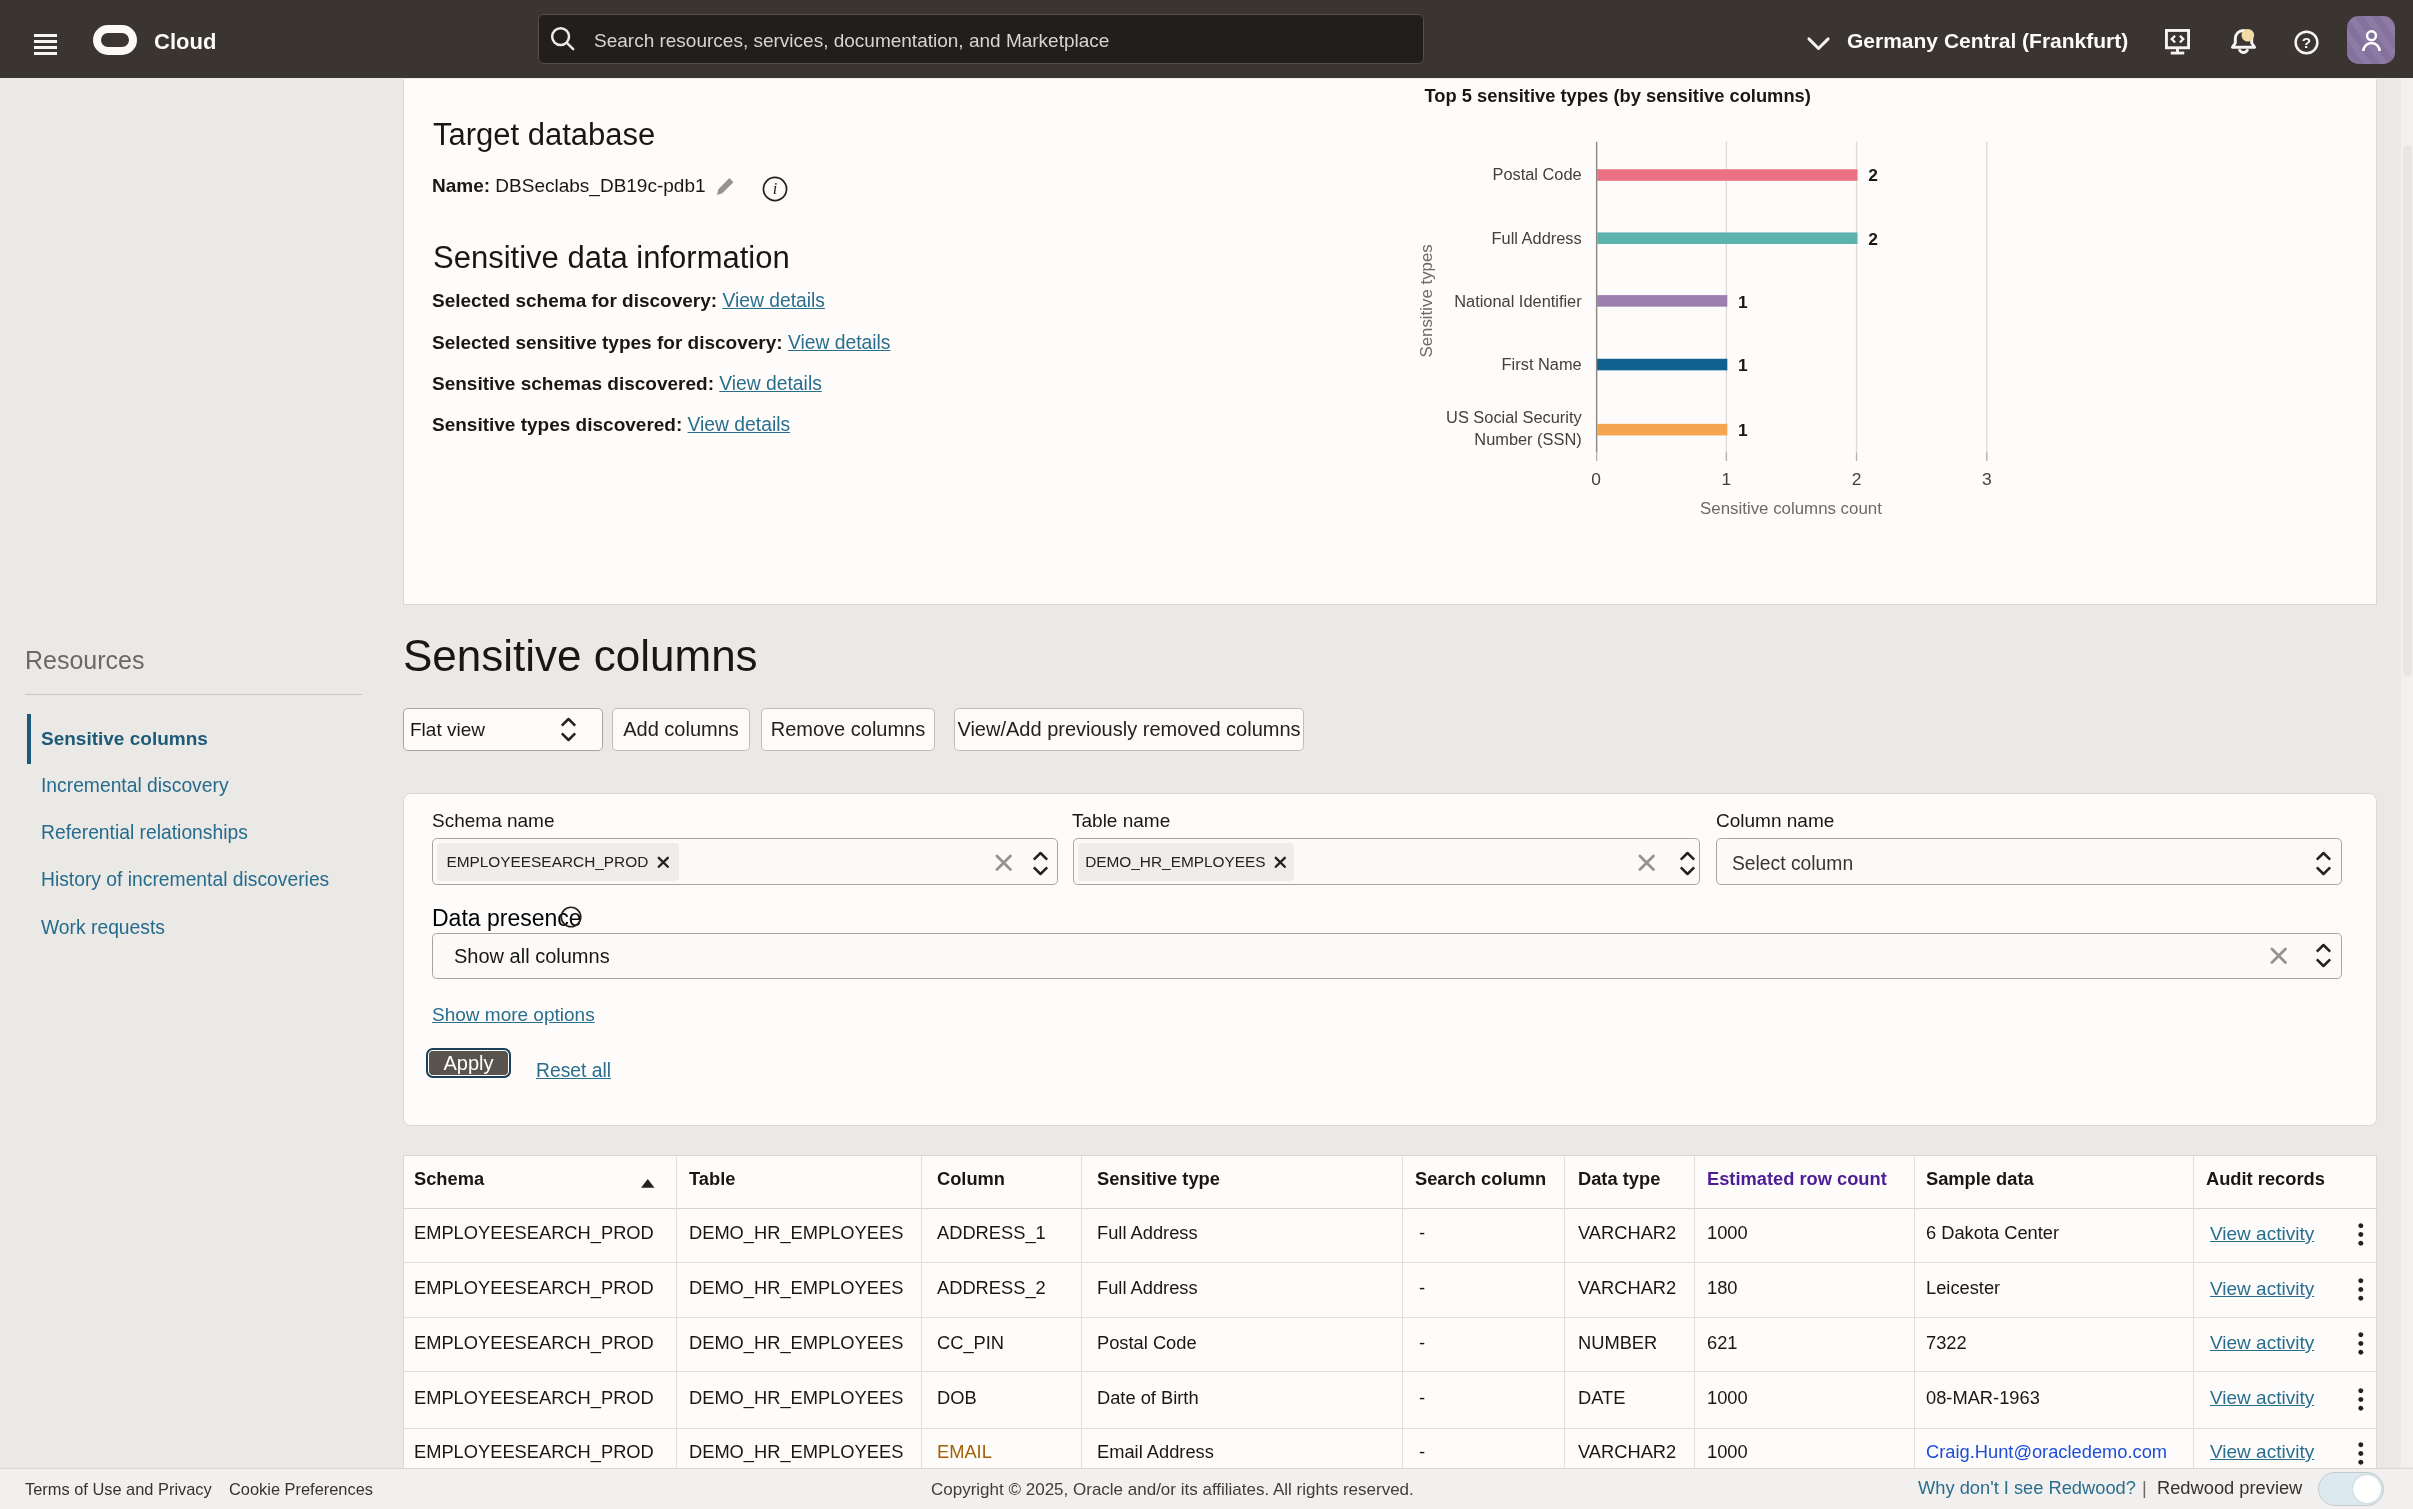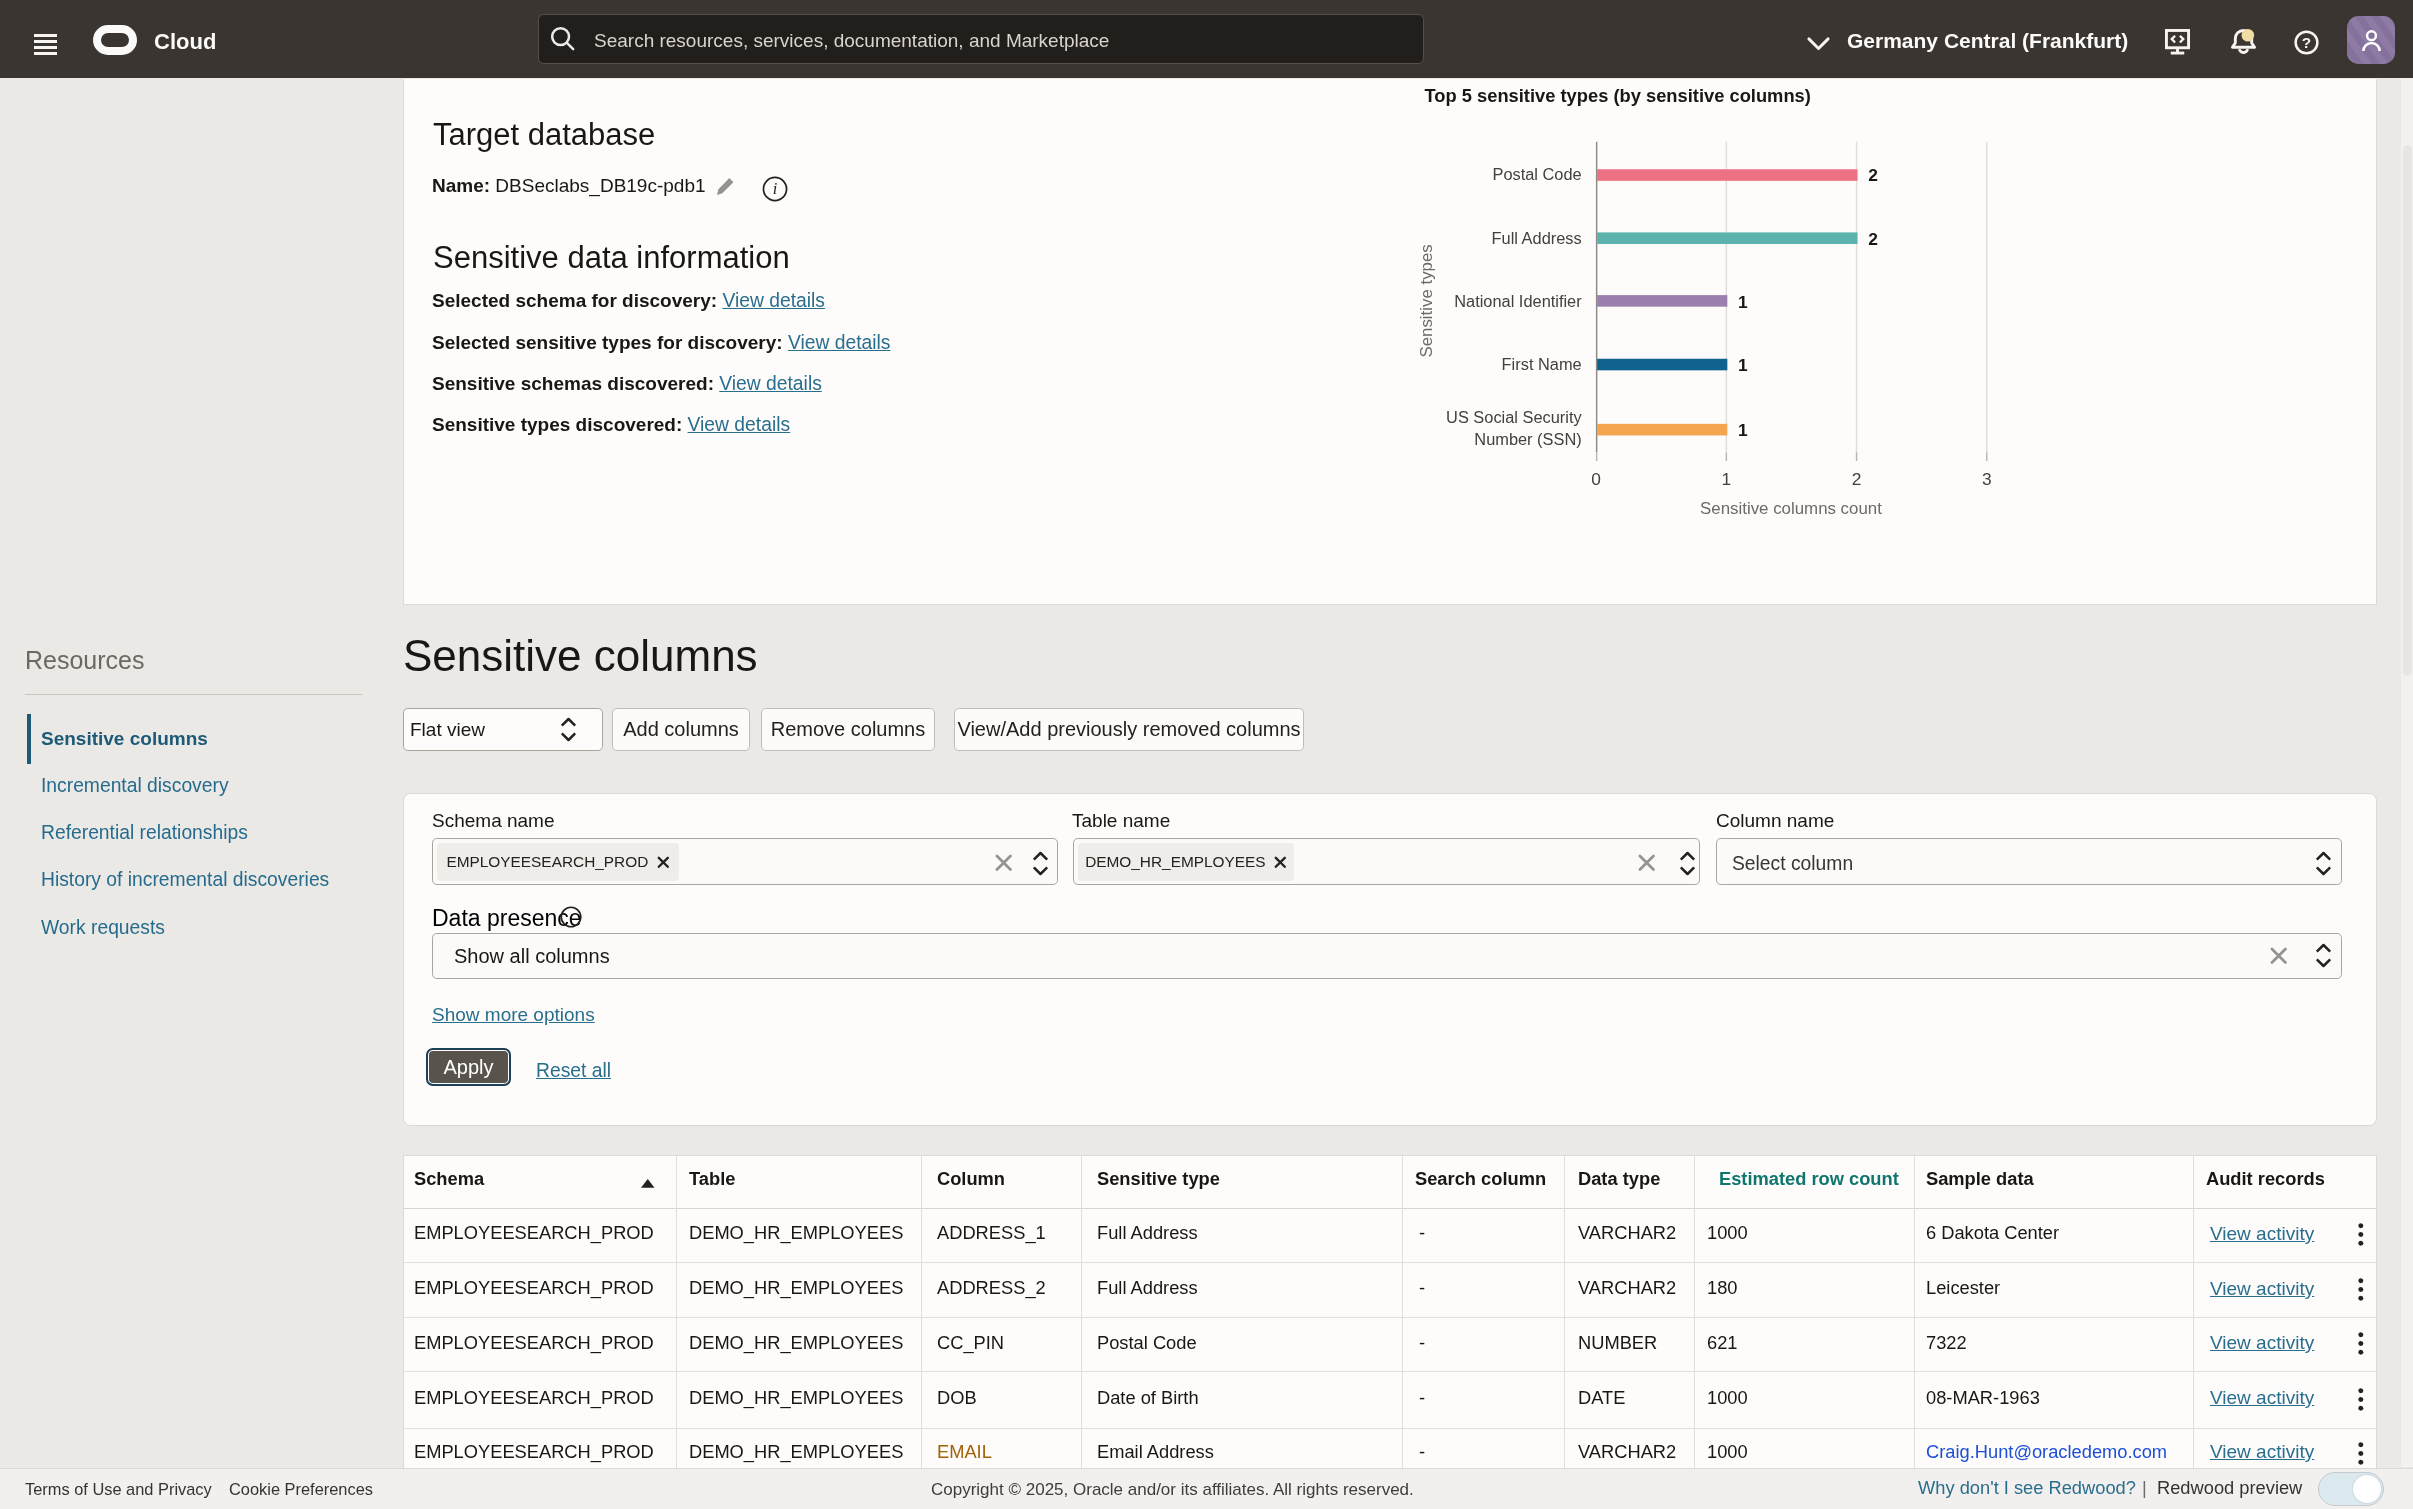--- a/index.html
+++ b/index.html
@@ -162,21 +162,21 @@
 <div class="inp" style="left:432px;top:933px;width:1910px;height:46px;"></div>
 <div class="abs" style="left:454px;top:946px;font-size:20px;color:#191714;">Show all columns</div>
 <svg class="abs" style="left:2270px;top:947px;" width="17.4" height="17.4" viewBox="0 0 18 18">
       <path d="M2 2 L16 16 M16 2 L2 16" stroke="#96928d" stroke-width="2.8" stroke-linecap="round"></path>
     </svg>
 <svg class="abs" style="left:2313px;top:941px;" width="21" height="29" viewBox="0 0 22 30">
       <polyline points="4,11 11,4 18,11" fill="none" stroke="#24211e" stroke-width="2.6" stroke-linejoin="round"></polyline>
       <polyline points="4,19 11,26 18,19" fill="none" stroke="#24211e" stroke-width="2.6" stroke-linejoin="round"></polyline>
     </svg>
 <div class="abs" style="left:432px;top:1005px;font-size:19px;color:#191714;"><a class="lk" href="#">Show more options</a></div>
-<div class="abs" style="left:428px;top:1050px;width:81px;height:34px;background:#59534d;border:1.9px solid #fff;outline:2.4px solid #1b4057;border-radius:4.8px;box-sizing:border-box;display:flex;align-items:center;justify-content:center;font-size:20px;color:#fff;">Apply</div>
+<div class="abs" style="left:428px;top:1050px;width:81px;height:26px;background:#59534d;border:1.9px solid #fff;outline:2.4px solid #1b4057;border-radius:4.8px;box-sizing:border-box;display:flex;align-items:center;justify-content:center;font-size:20px;color:#fff;">Apply</div>
 <div class="abs" style="left:536px;top:1061px;font-size:19.3px;color:#191714;"><a class="lk" href="#">Reset all</a></div>
 <div class="card" style="left:403px;top:1155px;width:1974px;height:354px;border-bottom:none;"></div>
 <div class="abs" style="left:403px;top:1208px;width:1974px;height:1px;background:#d8d4cf;"></div>
 <div class="abs" style="left:403px;top:1262px;width:1974px;height:1px;background:#e2deda;"></div>
 <div class="abs" style="left:403px;top:1317px;width:1974px;height:1px;background:#e2deda;"></div>
 <div class="abs" style="left:403px;top:1371px;width:1974px;height:1px;background:#e2deda;"></div>
 <div class="abs" style="left:403px;top:1428px;width:1974px;height:1px;background:#e2deda;"></div>
 <div class="abs" style="left:676px;top:1155px;width:1px;height:313px;background:#e2deda;"></div>
 <div class="abs" style="left:921px;top:1155px;width:1px;height:313px;background:#e2deda;"></div>
 <div class="abs" style="left:1081px;top:1155px;width:1px;height:313px;background:#e2deda;"></div>
@@ -184,21 +184,21 @@
 <div class="abs" style="left:1564px;top:1155px;width:1px;height:313px;background:#e2deda;"></div>
 <div class="abs" style="left:1694px;top:1155px;width:1px;height:313px;background:#e2deda;"></div>
 <div class="abs" style="left:1914px;top:1155px;width:1px;height:313px;background:#e2deda;"></div>
 <div class="abs" style="left:2193px;top:1155px;width:1px;height:313px;background:#e2deda;"></div>
 <div class="abs" style="left:414px;top:1170px;font-size:18.3px;color:#191714;font-weight:bold;">Schema</div>
 <div class="abs" style="left:689px;top:1170px;font-size:18.3px;color:#191714;font-weight:bold;">Table</div>
 <div class="abs" style="left:937px;top:1170px;font-size:18.3px;color:#191714;font-weight:bold;">Column</div>
 <div class="abs" style="left:1097px;top:1170px;font-size:18.3px;color:#191714;font-weight:bold;">Sensitive type</div>
 <div class="abs" style="left:1415px;top:1170px;font-size:18.3px;color:#191714;font-weight:bold;">Search column</div>
 <div class="abs" style="left:1578px;top:1170px;font-size:18.3px;color:#191714;font-weight:bold;">Data type</div>
-<div class="abs" style="left:1707px;top:1170px;font-size:18.3px;color:#0f766e;font-weight:bold;margin-left:12px;">Estimated row count</div>
+<div class="abs" style="left:1707px;top:1170px;font-size:18.3px;color:#4c1d95;font-weight:bold;">Estimated row count</div>
 <div class="abs" style="left:1926px;top:1170px;font-size:18.3px;color:#191714;font-weight:bold;">Sample data</div>
 <div class="abs" style="left:2206px;top:1170px;font-size:18.3px;color:#191714;font-weight:bold;">Audit records</div>
 <svg class="abs" style="left:641px;top:1179px;" width="13.5" height="8.7" viewBox="0 0 14 9">
       <path d="M7 0 L14 9 L0 9 Z" fill="#24211e"></path>
     </svg>
 <div class="abs" style="left:414px;top:1224px;font-size:18.3px;color:#191714;">EMPLOYEESEARCH_PROD</div>
 <div class="abs" style="left:689px;top:1224px;font-size:18.3px;color:#191714;">DEMO_HR_EMPLOYEES</div>
 <div class="abs" style="left:937px;top:1224px;font-size:18.3px;color:#191714;">ADDRESS_1</div>
 <div class="abs" style="left:1097px;top:1224px;font-size:18.3px;color:#191714;">Full Address</div>
 <div class="abs" style="left:1419px;top:1224px;font-size:18.3px;color:#191714;">-</div>

